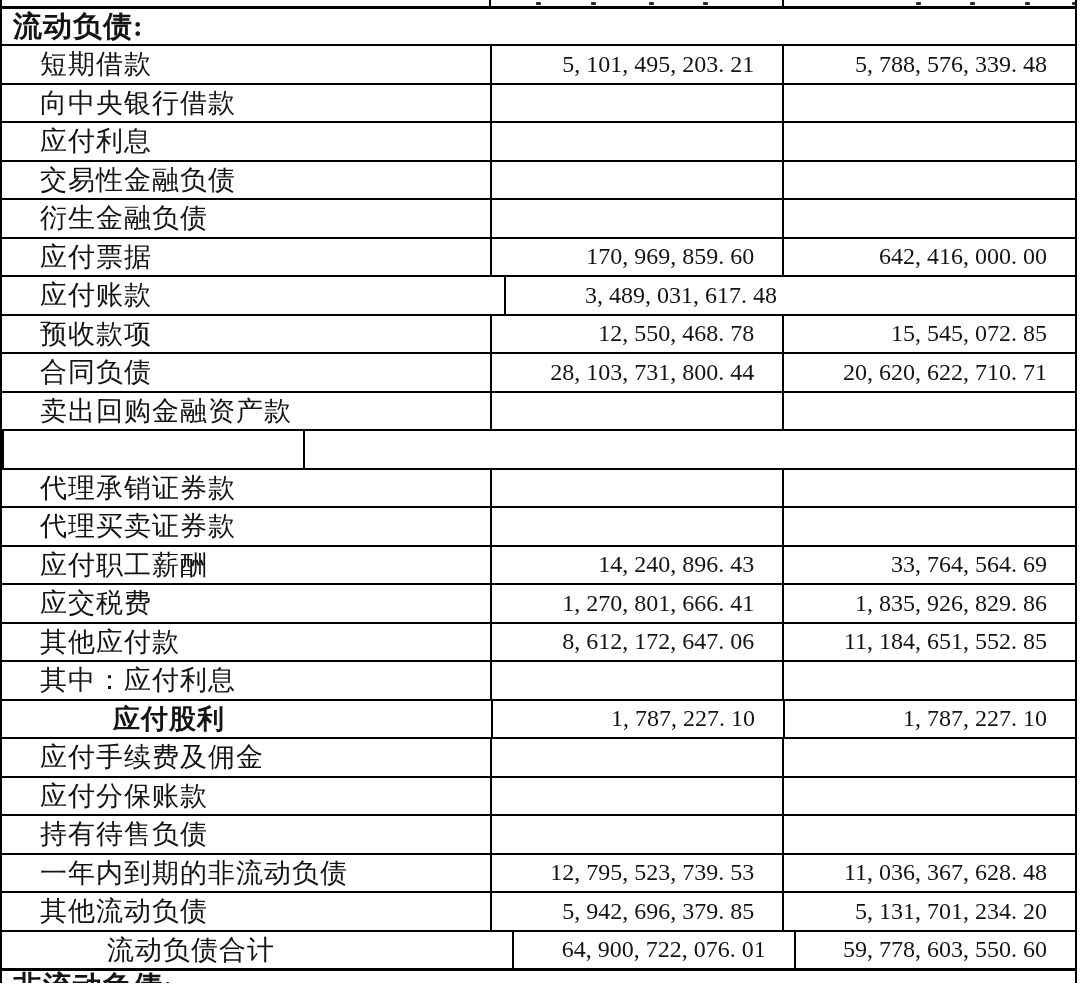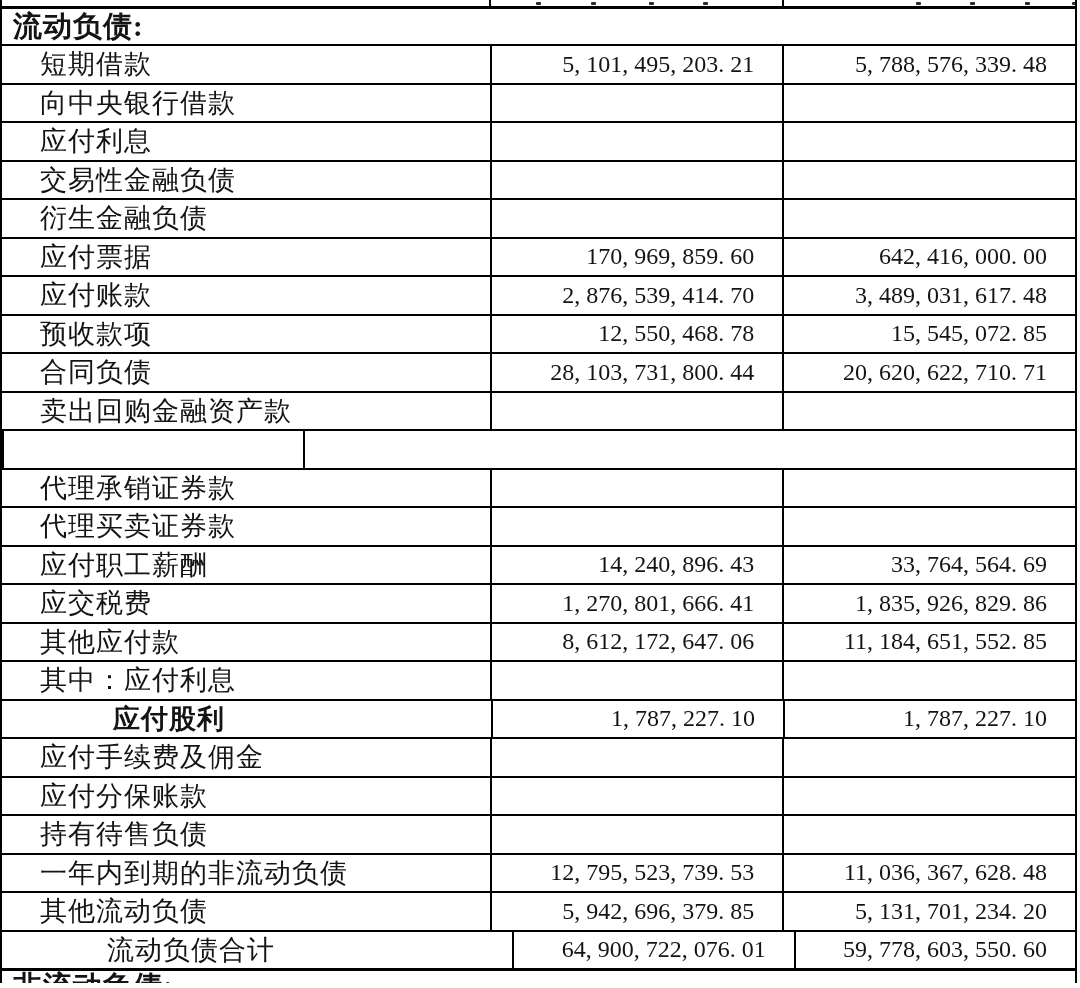--- a/index.html
+++ b/index.html
@@ -139,21 +139,20 @@
     <div class="cell num"></div>
     <div class="cell num"></div>
   </div>
         <div class="row">
     <div class="cell label ind-item">应付票据</div>
     <div class="cell num">170, 969, 859. 60</div>
     <div class="cell num">642, 416, 000. 00</div>
   </div>
         <div class="row">
     <div class="cell label ind-item">应付账款</div>
-    <div class="cell num">2, 876, 539, 414. 70</div>
     <div class="cell num">3, 489, 031, 617. 48</div>
   </div>
         <div class="row">
     <div class="cell label ind-item">预收款项</div>
     <div class="cell num">12, 550, 468. 78</div>
     <div class="cell num">15, 545, 072. 85</div>
   </div>
         <div class="row">
     <div class="cell label ind-item">合同负债</div>
     <div class="cell num">28, 103, 731, 800. 44</div>

